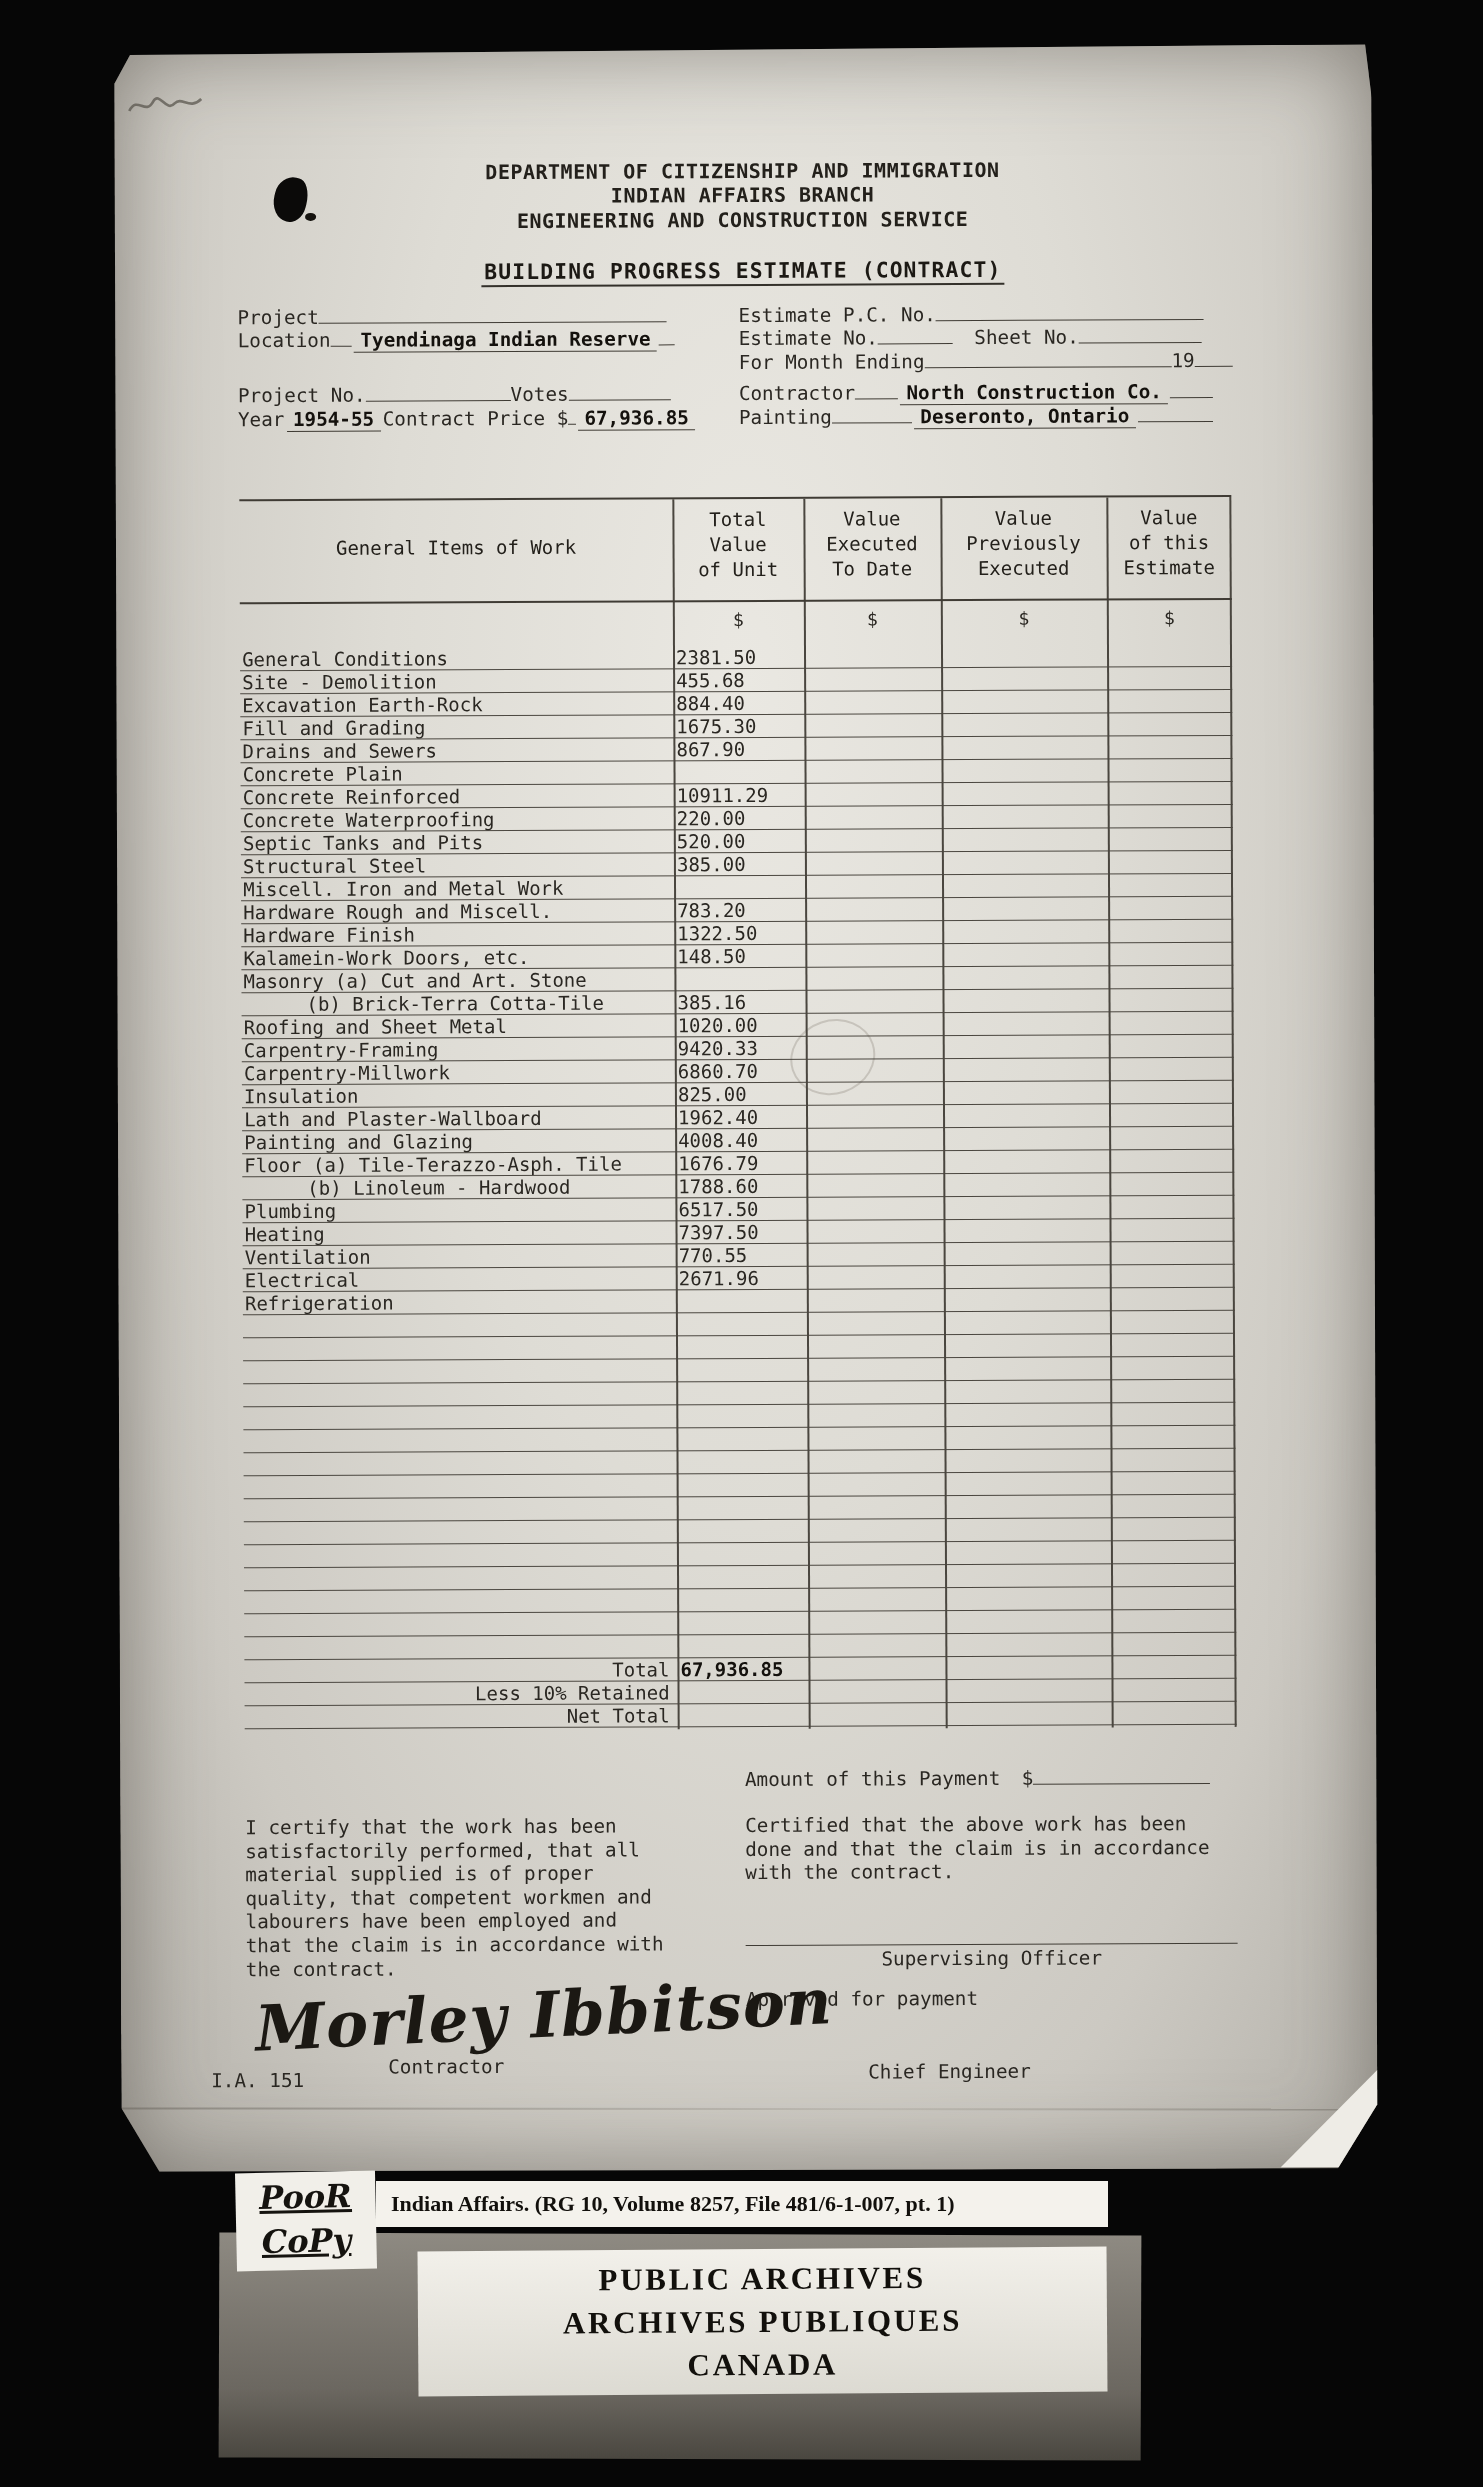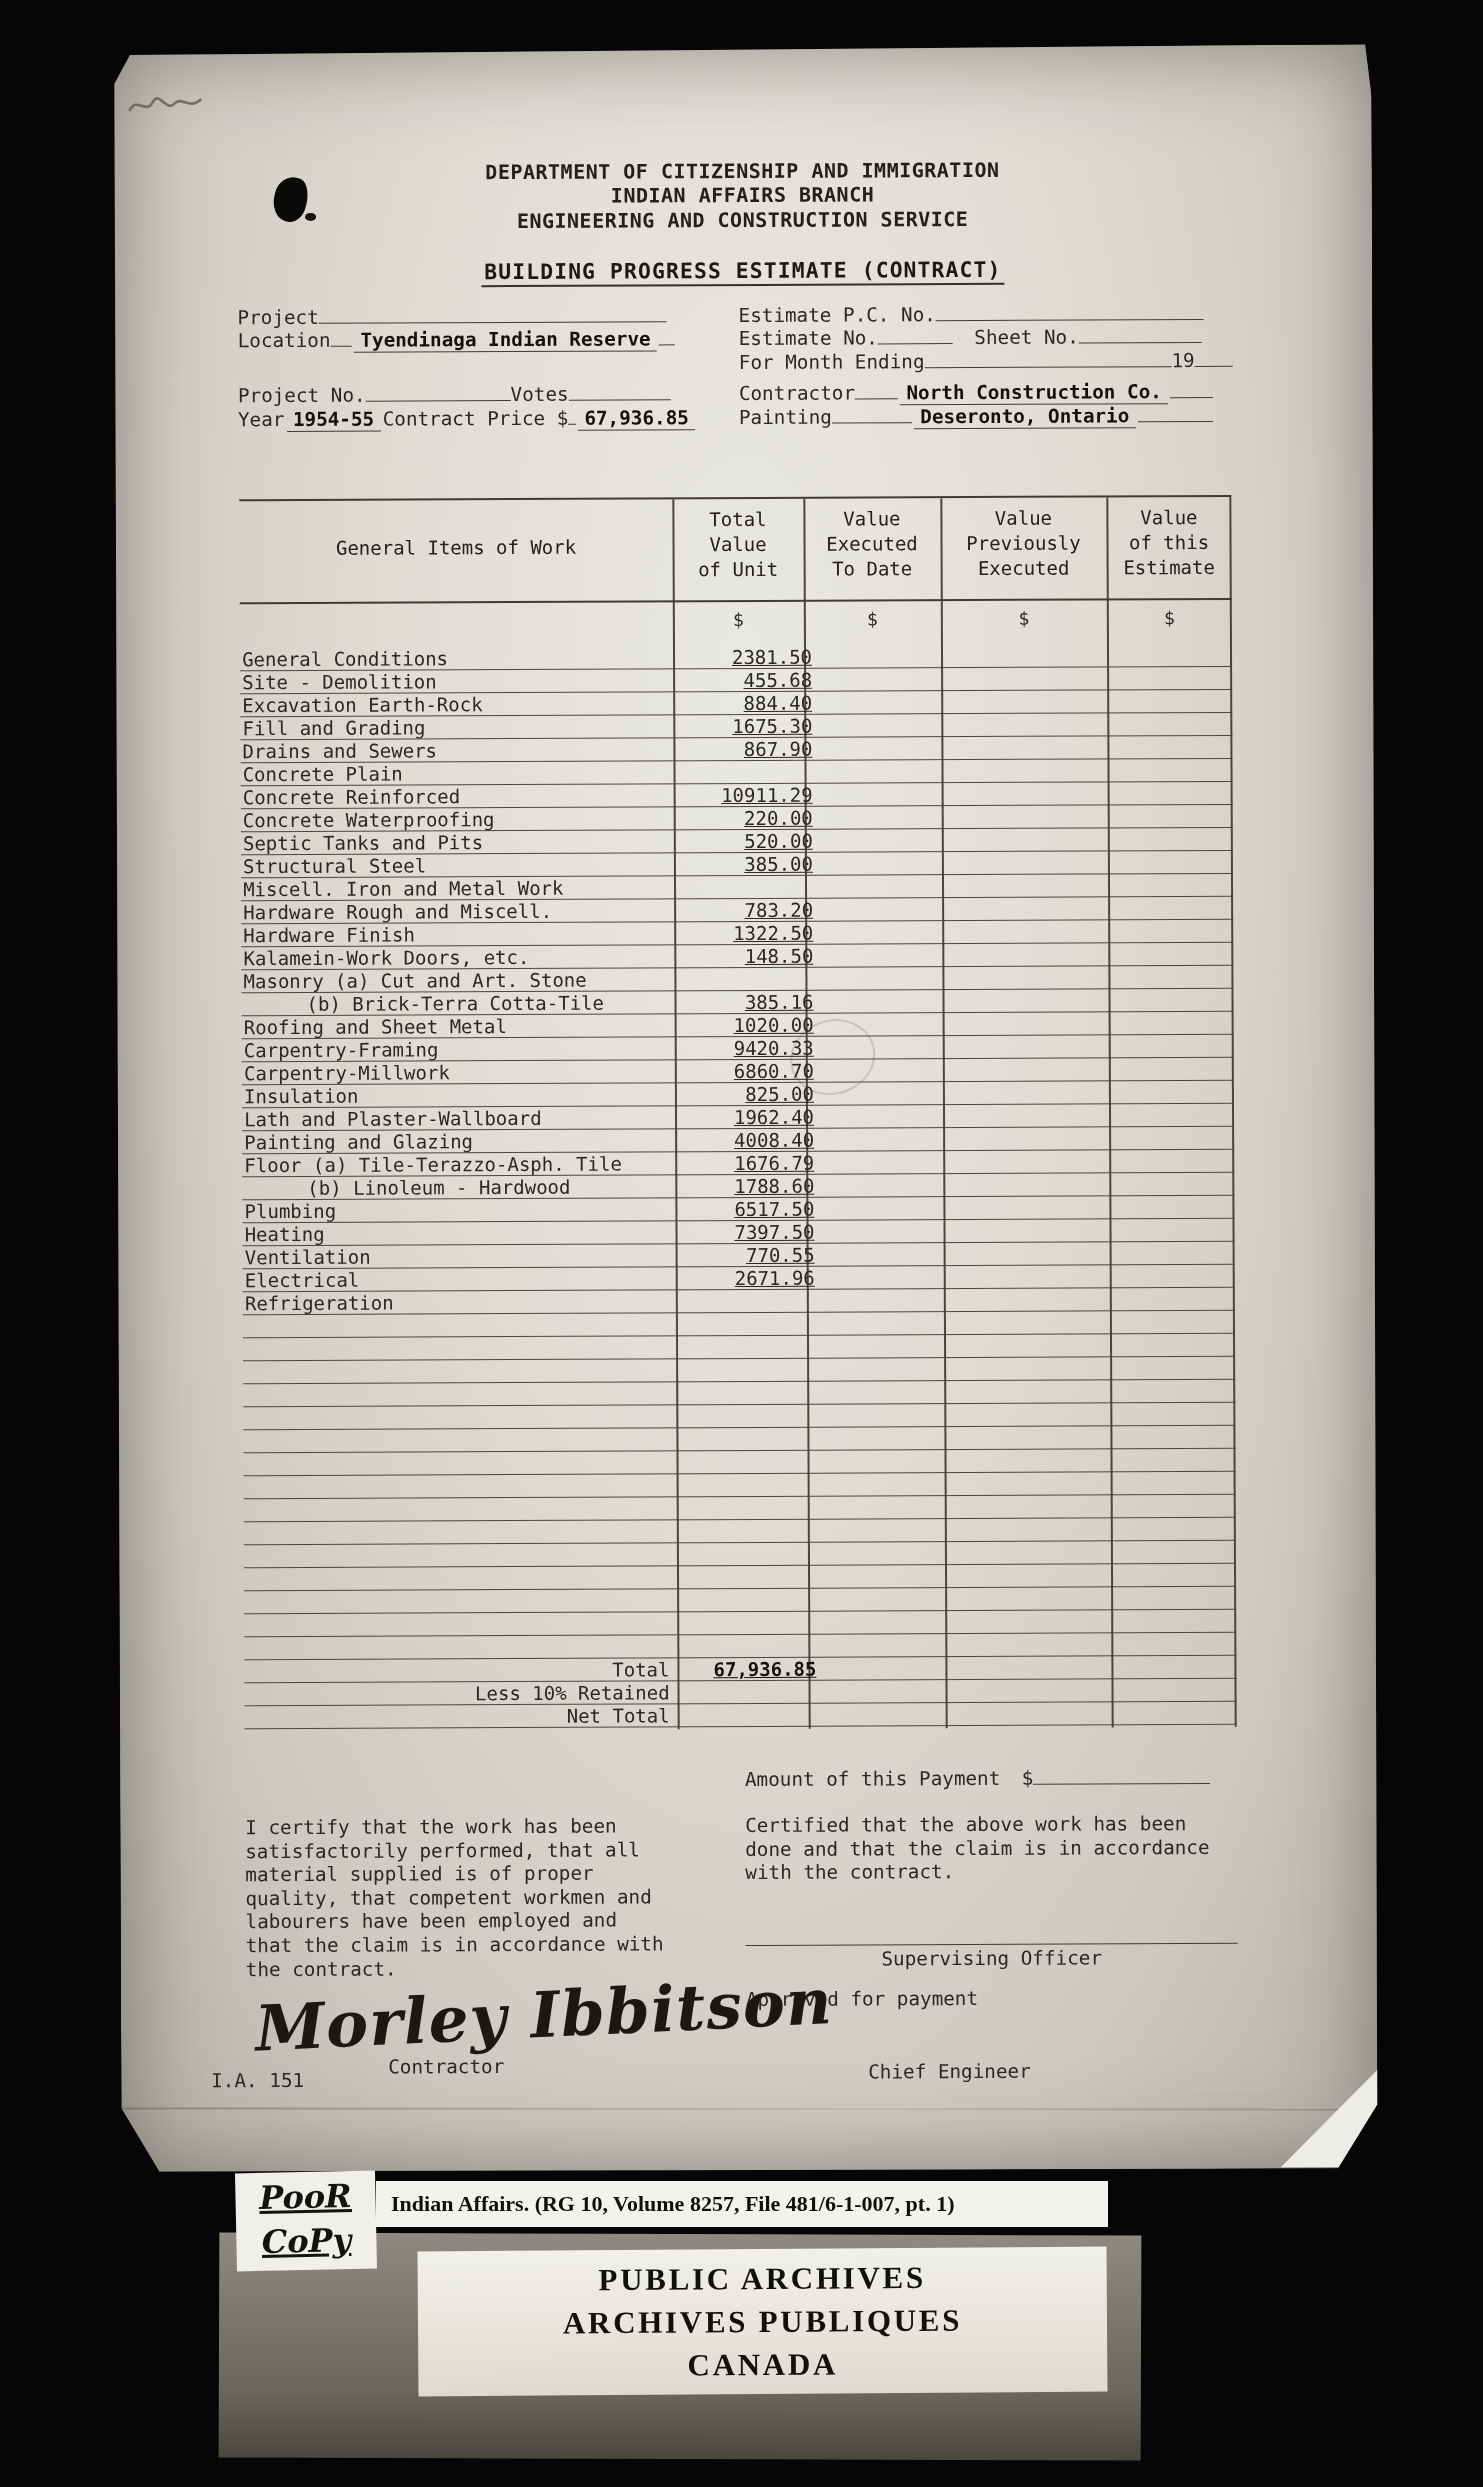--- a/index.html
+++ b/index.html
@@ -53,21 +53,21 @@
   .v1{left:433px}.v2{left:564px}.v3{left:701px}.v4{left:867px}.v5{left:990px}
   .th { position:absolute; top:7.5px; text-align:center; white-space:pre-line; line-height:25px; color:#23201b; }
   .th-items { left:0; top:0; width:433px; height:95px; display:flex; align-items:center; justify-content:center; }
   .thc1{left:433px;width:131px}.thc2{left:564px;width:137px}.thc3{left:701px;width:166px}.thc4{left:867px;width:125px}
   .hrule { position:absolute; left:0; top:101px; width:100%; height:1.6px; background:#3f3b34; }
   .dollar { position:absolute; top:110px; text-align:center; font-size:18px; color:#2a2722; }
   .rows { position:absolute; left:0; top:147px; width:100%; }
   .trow { position:relative; height:23px; line-height:22px; border-bottom:1.1px solid #4a463f; }
   .titem { position:absolute; left:2.1px; }
   .trow.ind .titem { left:65px; }
-  .tval { position:absolute; left:449px; width:123px; text-align:right;text-decoration:underline; }
+  .tval { position:absolute; left:436px; width:123px; text-align:left; }
   .tlab { position:absolute; left:0; width:425px; text-align:right; }
   .tv-b { font-weight:bold; color:#14110d; }
 
   
   .para { position:absolute; font-size:19.3px; line-height:23.6px; white-space:normal; }
   .sig { position:absolute; left:134px; top:1930px; font-family:"DejaVu Serif", serif;
          font-style:italic; font-weight:bold; font-size:63px; letter-spacing:1.1px;
          transform:rotate(-2.5deg); color:#1b1813; white-space:nowrap; }
   .sline { position:absolute; left:625px; top:1898px; width:492px; border-top:1.6px solid #3f3b34;
            text-align:center; font-size:19.3px; line-height:28px; }

